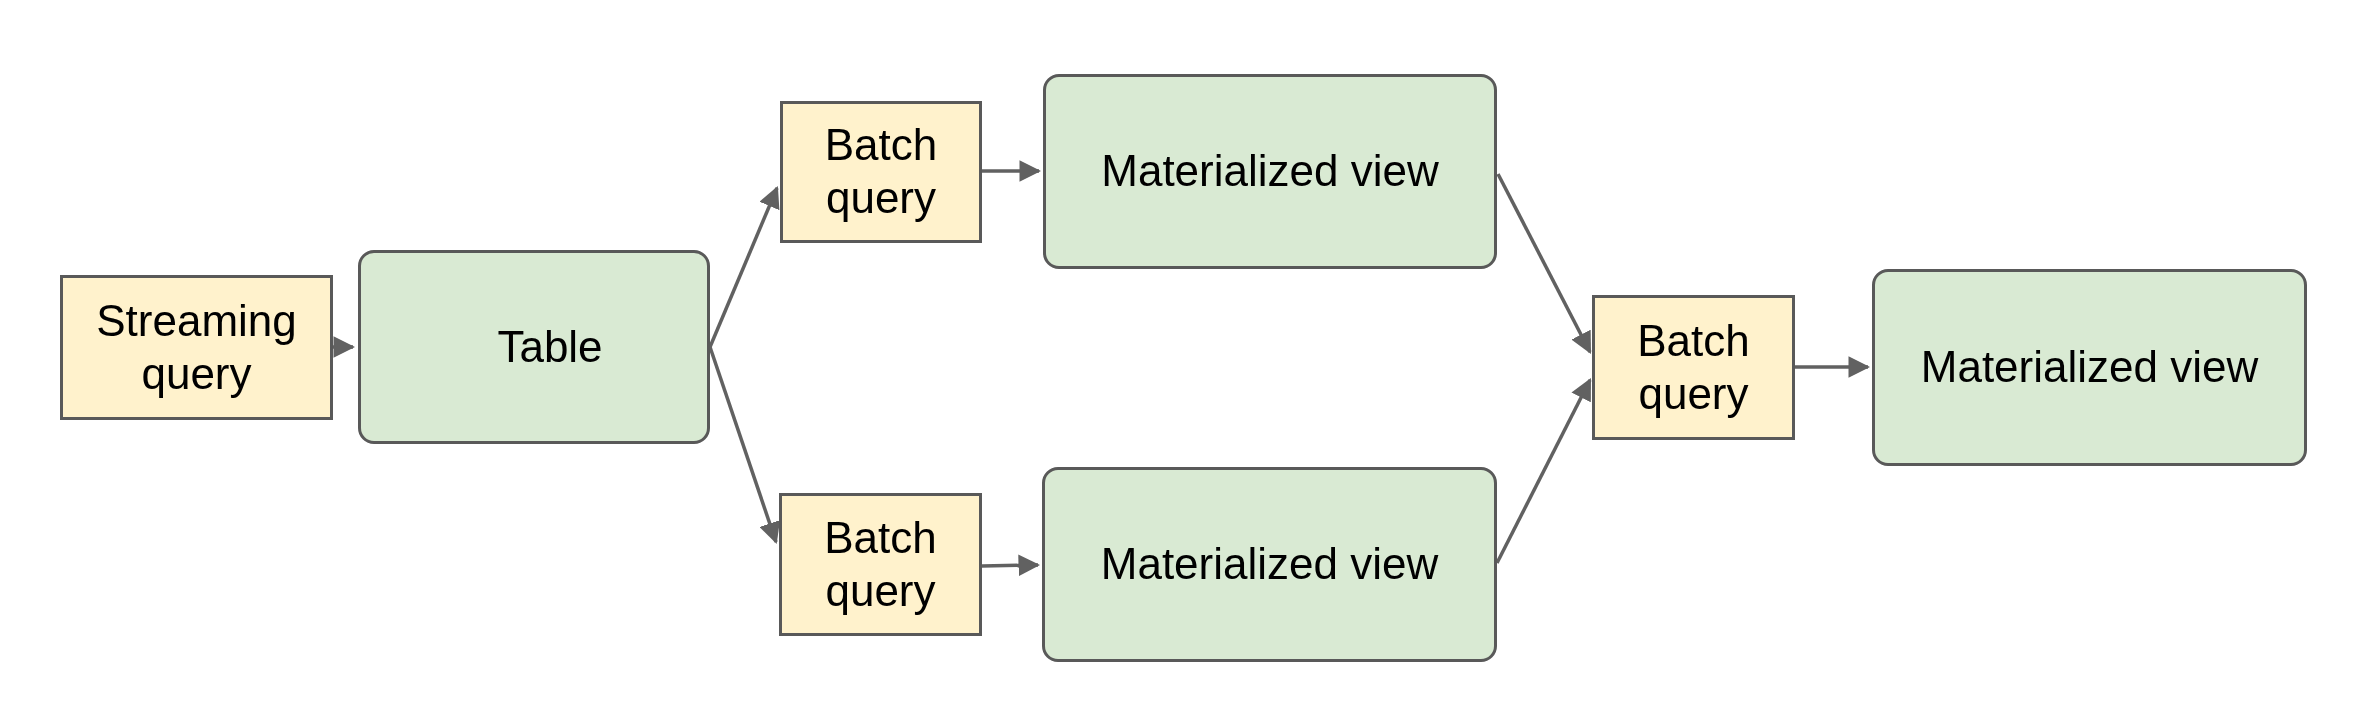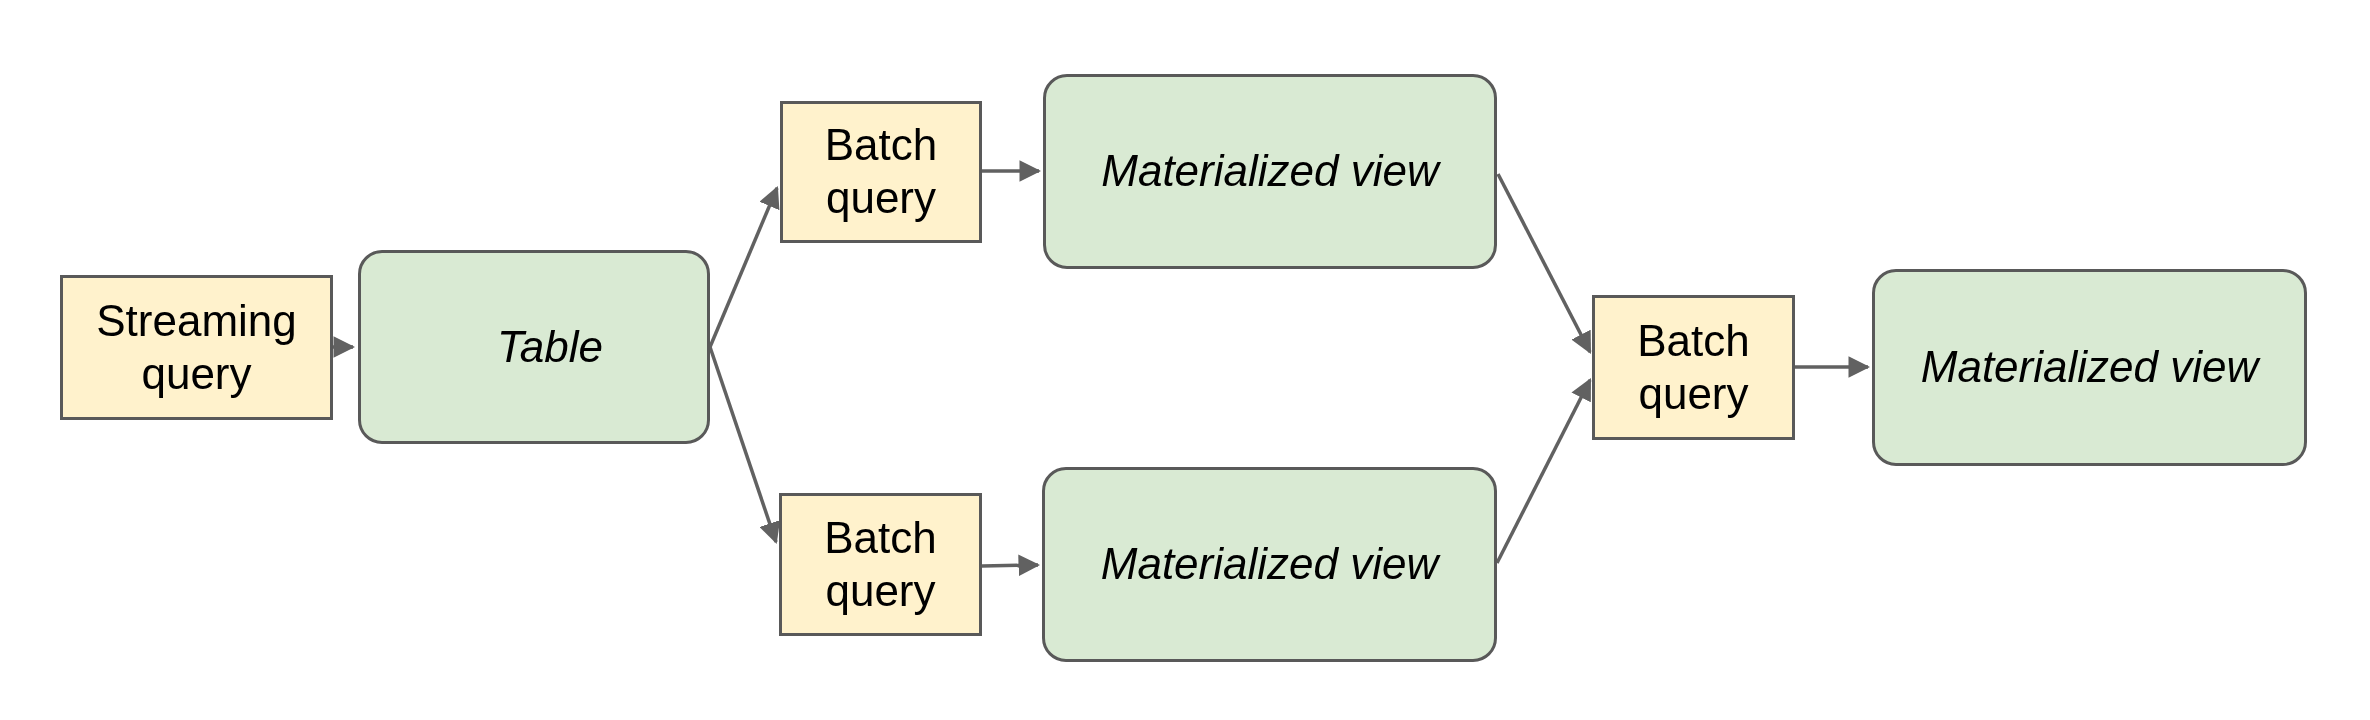--- a/index.html
+++ b/index.html
@@ -30,22 +30,21 @@
     box-sizing: border-box;
     border: 3px solid #595959;
     display: flex;
     align-items: center;
     justify-content: center;
     text-align: center;
     font-size: 44px;
     line-height: 1.2;
   }
   .node.store {
-    border-radius: 24px;
-    font-style: italic;
+    border-radius: 16px;
   }
   .node .label {
     display: block;
     padding: 0 14px;
   }
 </style>
 </head>
 <body style="background: rgb(255, 255, 255);">
 
 <div class="canvas">

